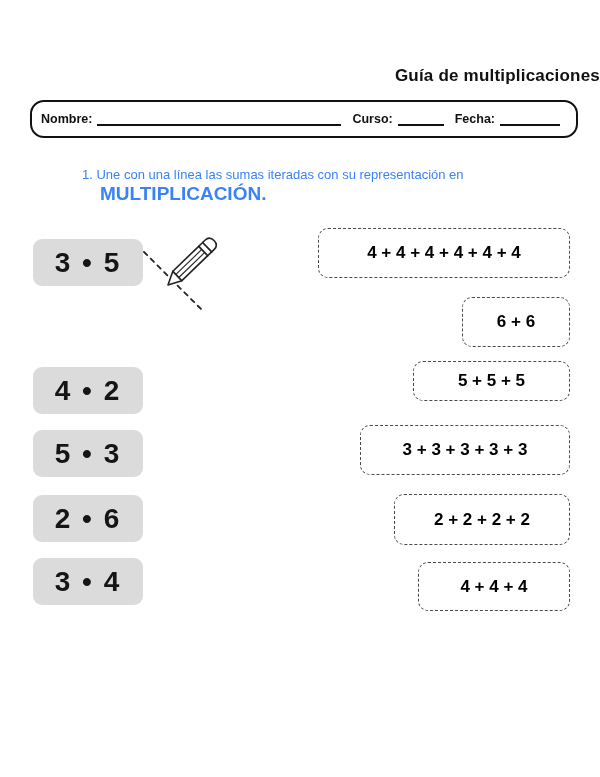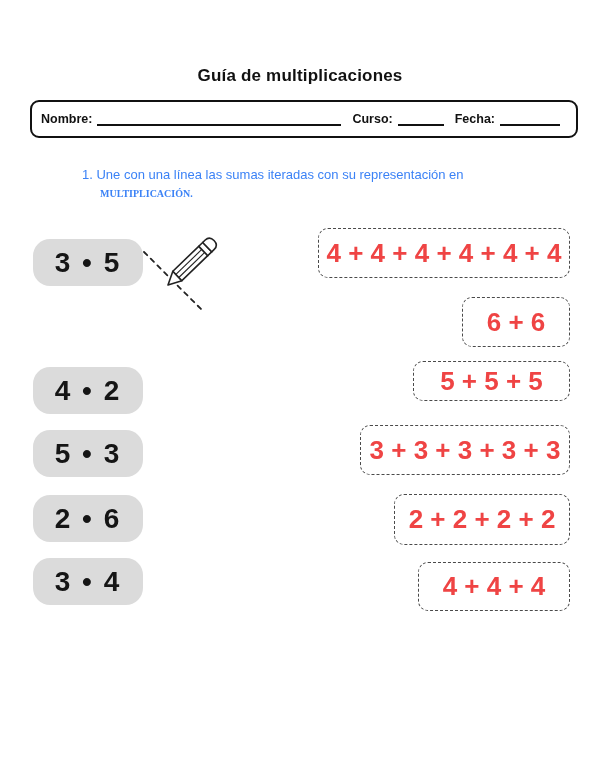--- a/index.html
+++ b/index.html
@@ -7,47 +7,47 @@
     --ink:#111111;
     --dash-border:#4a4a4a;
   }
   html,body{margin:0;padding:0;background:#ffffff;}
   .page{
     position:relative;width:600px;height:777px;background:#ffffff;overflow:hidden;
     font-family:"Liberation Sans",sans-serif;color:var(--ink,#111);
   }
   .title{
     position:absolute;top:66px;left:0;width:100%;margin:0;
-    text-align:center;font-size:17px;font-weight:bold;letter-spacing:.2px;
+    text-align:right;font-size:17px;font-weight:bold;letter-spacing:.2px;
   }
   .name-box{
     position:absolute;left:30px;top:100px;width:548px;height:38px;
-    border:2px solid var(--ink,#111);border-radius:9px;box-sizing:border-box;
+    border:2px solid var(--ink,#111);border-radius:14px;box-sizing:border-box;
     display:flex;align-items:center;padding:0 16px 0 9px;gap:5px;
   }
   .field{display:flex;align-items:flex-end;gap:5px;}
   .field-name{flex:1;}
   .flabel{font-weight:bold;font-size:12.5px;white-space:nowrap;line-height:14px;}
   .wline{display:inline-block;border-bottom:2px solid var(--ink,#111);height:11px;}
   .name-line{flex:1;margin-right:6px;}
   .course-line{width:46px;margin-right:6px;}
   .date-line{width:60px;}
   .instruction{position:absolute;left:82px;top:165px;font-size:13px;line-height:19px;color:#3b82f6;}
-  .instr-l2{padding-left:18px;font-size:10px;font-weight:bold;font-family:Liberation Serif, serif;}
+  .instr-l2{padding-left:18px;font-size:19px;font-weight:bold;}
   .mult-card{
     position:absolute;left:33px;width:110px;height:47px;
-    background:var(--card-gray,#dbdbdb);border-radius:17px;
+    background:var(--card-gray,#dbdbdb);border-radius:9px;
     display:flex;align-items:center;justify-content:center;
     font-size:28px;font-weight:bold;letter-spacing:2px;color:#151515;
   }
   .m0{top:239px}.m1{top:303px}.m2{top:367px}.m3{top:430px}.m4{top:495px}.m5{top:558px}
   .sum-card{
     position:absolute;border:1.6px dashed var(--dash-border,#4a4a4a);border-radius:10px;
     box-sizing:border-box;display:flex;align-items:center;justify-content:center;
-    font-size:26px;font-weight:bold;color:#ef4444;background:#fff;
+    font-size:17px;font-weight:bold;color:#000000;background:#fff;
   }
   .s0{left:318px;top:228px;width:252px;height:50px;}
   .s1{left:462px;top:297px;width:108px;height:50px;}
   .s2{left:413px;top:361px;width:157px;height:40px;}
   .s3{left:360px;top:425px;width:210px;height:50px;text-align:right;}
   .s4{left:394px;top:494px;width:176px;height:51px;}
   .s5{left:418px;top:562px;width:152px;height:49px;}
   .pencil-overlay{position:absolute;left:138px;top:234px;width:100px;height:90px;}
 </style>
 </head>

